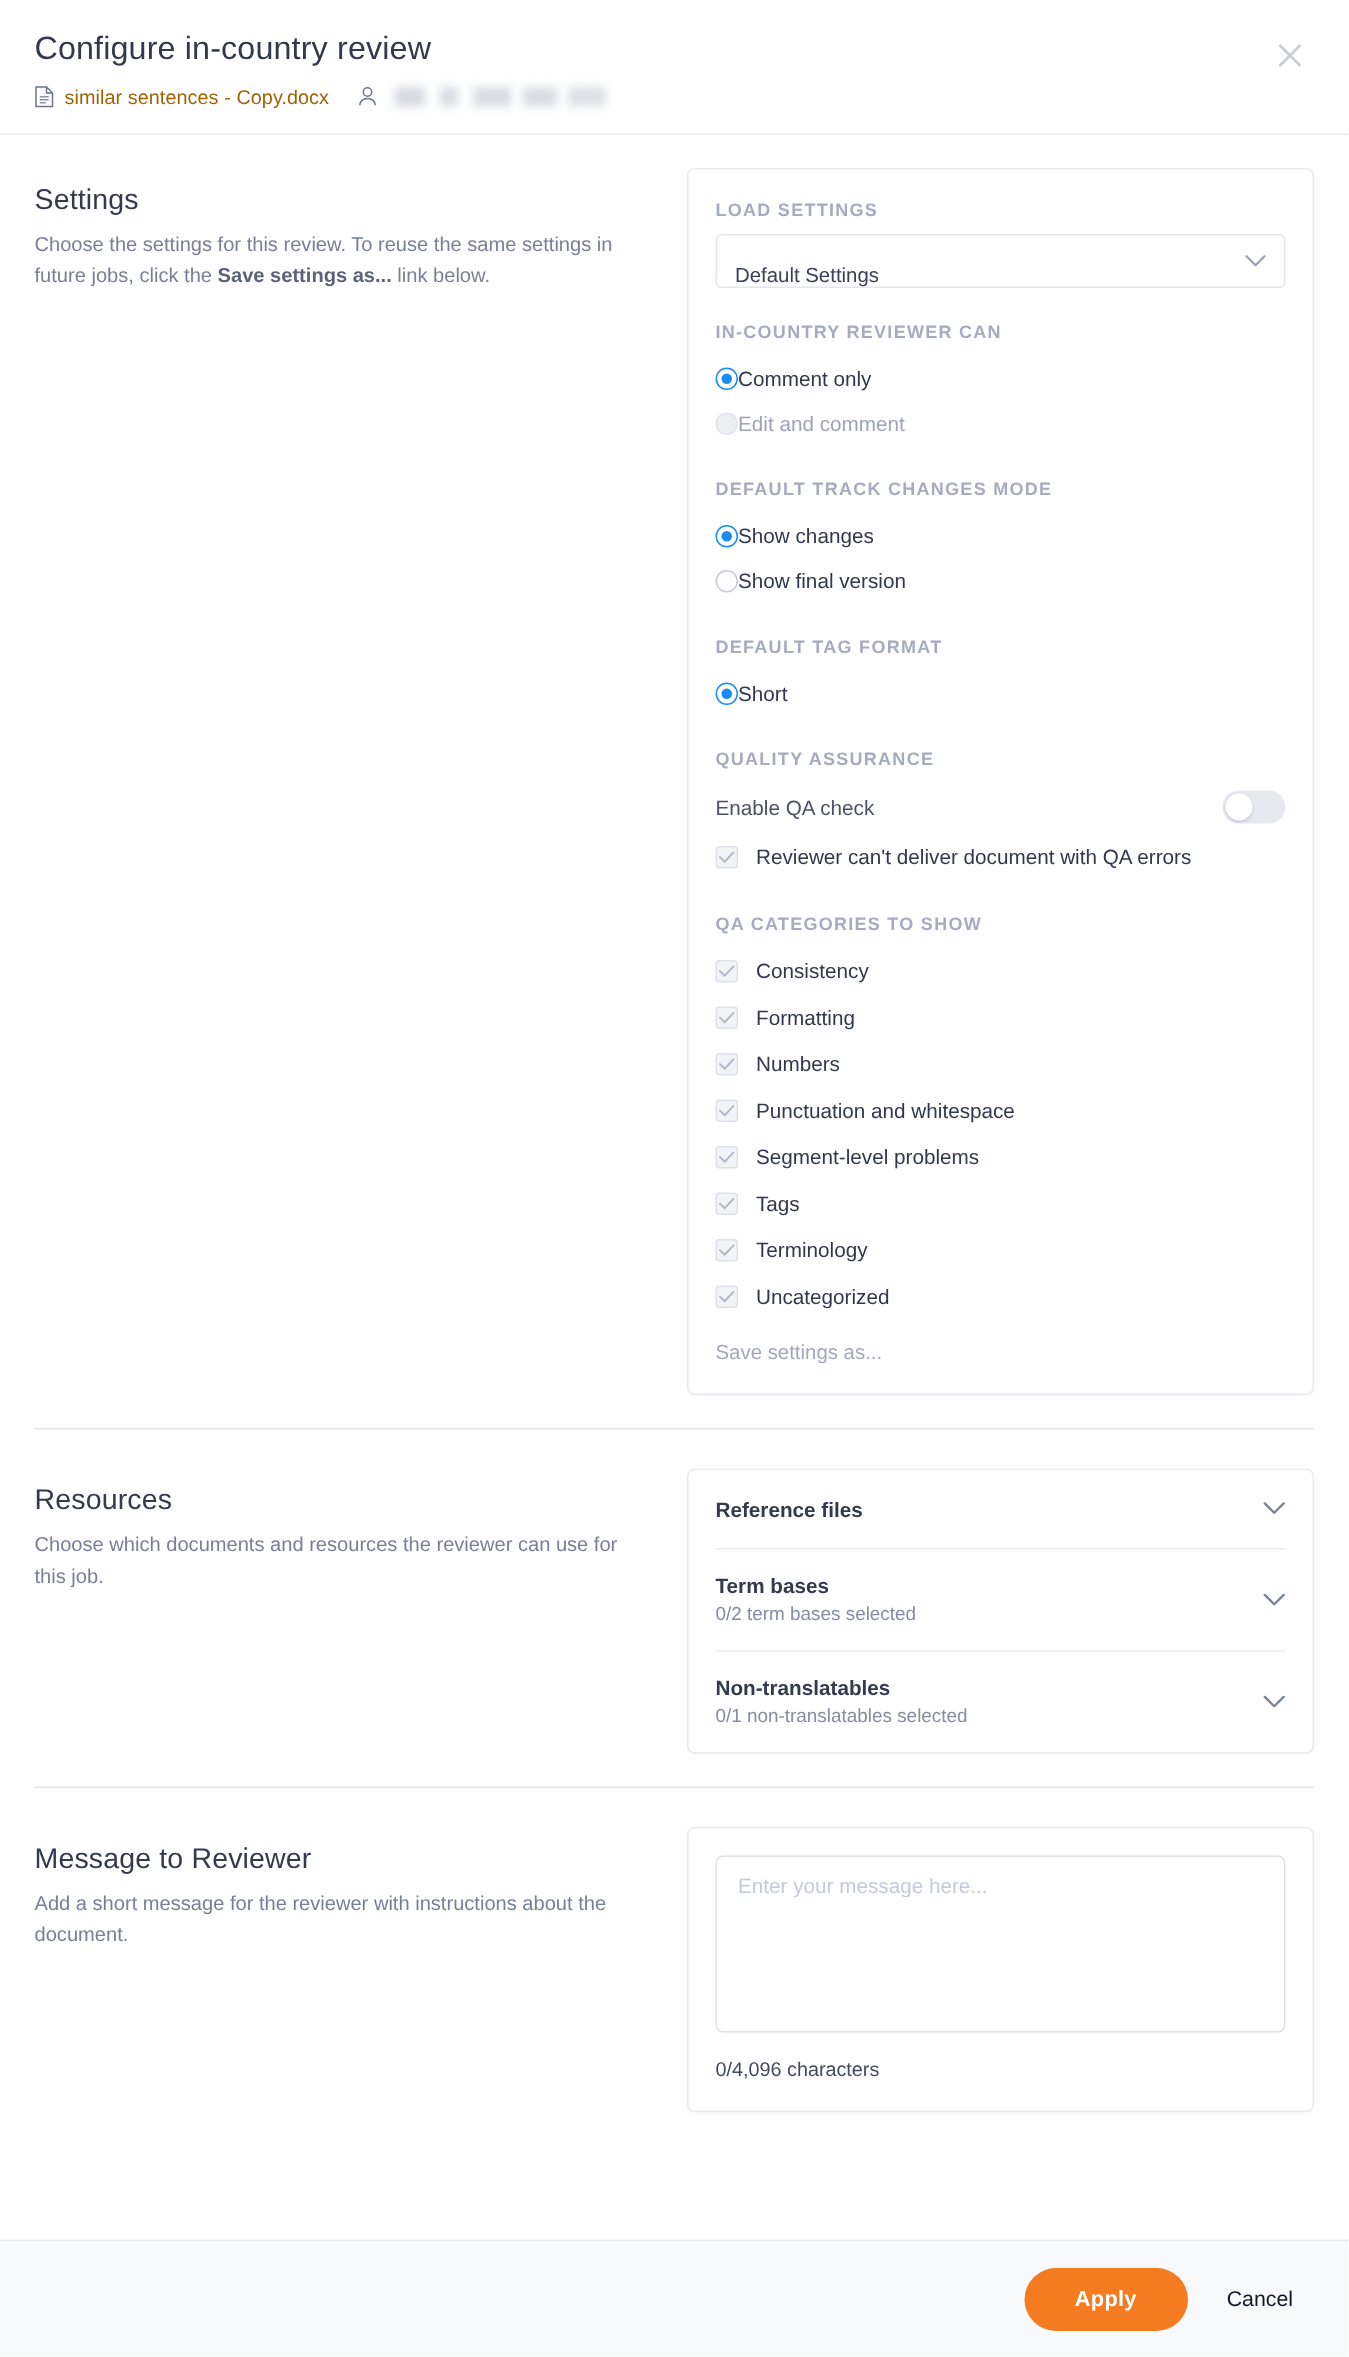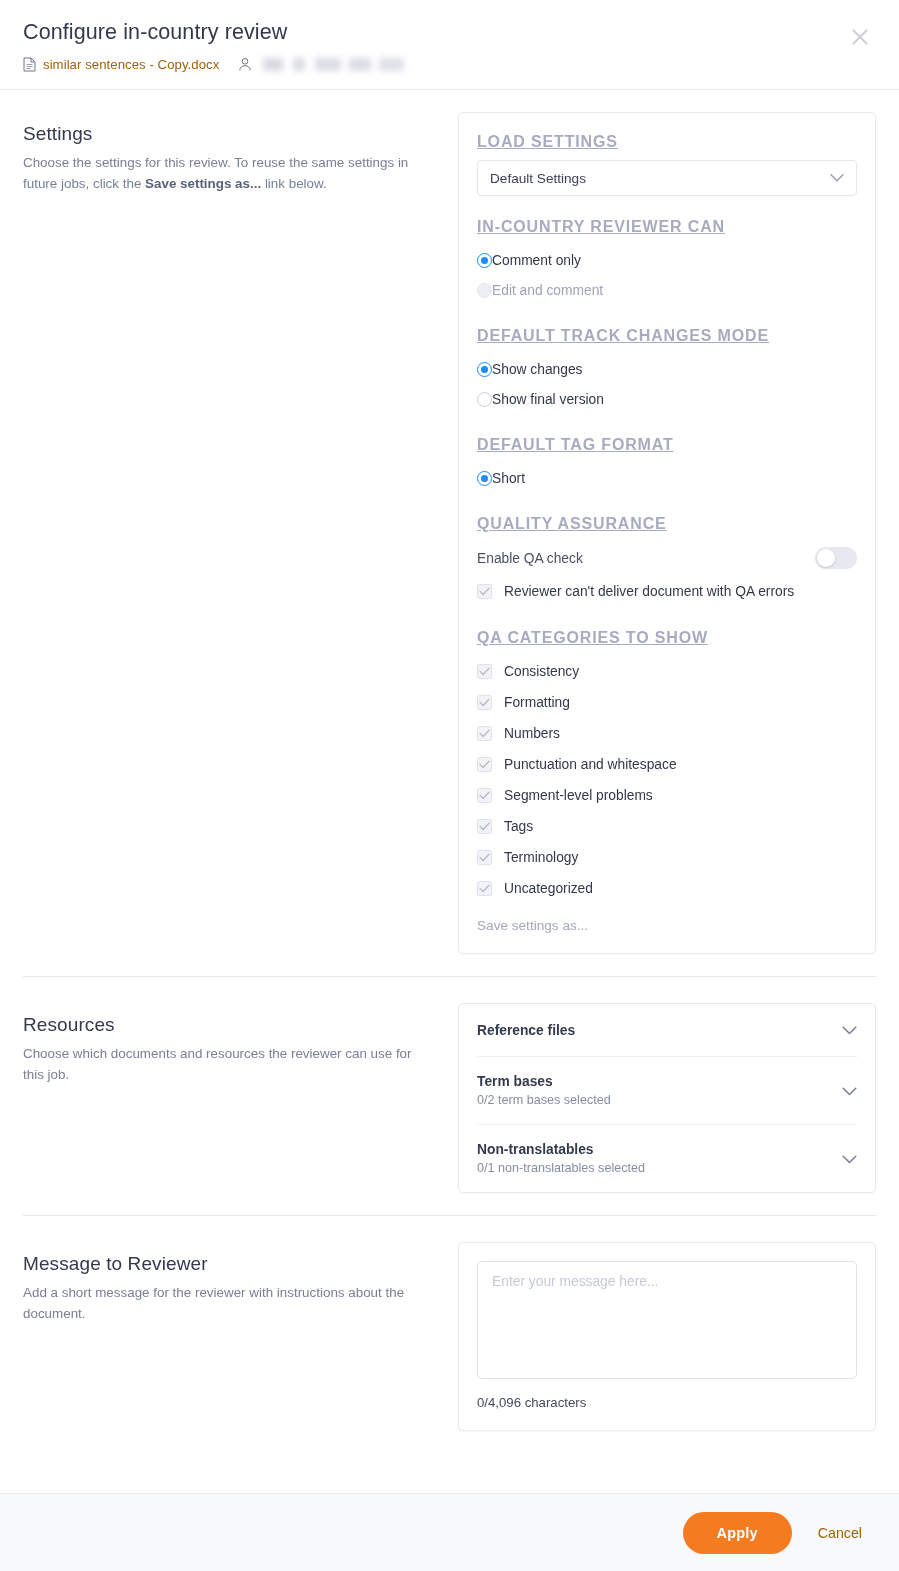--- a/index.html
+++ b/index.html
@@ -113,37 +113,36 @@
   .divider {
     height: 1px;
     background: #e4e6ee;
     margin: 0 23px;
   }
 
   
   .settings-card { padding: 20px 18px 20px 18px; }
 
   .field-label {
-    font-size: 16px;
+    font-size: 12px;
     font-weight: 700;
     letter-spacing: 0.85px;
     color: #a7abc0;
     text-transform: uppercase;
     margin-bottom: 9px;
-    text-decoration: underline;
   }
 
   .select {
     position: relative;
     height: 36px;
     border: 1px solid #e4e6ee;
     border-radius: 4px;
     display: flex;
-    align-items: flex-start;
-    padding: 10px 12px;
+    align-items: flex-end;
+    padding: 0 12px;
     font-size: 13.6px;
     color: #3a4057;
     cursor: pointer;
     background: #fff;
   }
   .select .chev {
     position: absolute;
     right: 12px; top: 50%;
     transform: translateY(-50%);
   }
@@ -307,21 +306,21 @@
     padding: 0 34px;
     font-family: "Liberation Sans", sans-serif;
     font-size: 14.5px;
     font-weight: 700;
     cursor: pointer;
     letter-spacing: 0.2px;
   }
   .btn-cancel {
     background: none;
     border: none;
-    color: #a16207;
+    color: #0f172a;
     font-family: "Liberation Sans", sans-serif;
     font-size: 14.2px;
     cursor: pointer;
     padding: 0;
   }
   .sp-22 { height: 22px; }
   .sp-26 { height: 26px; }
 </style>
 </head>
 <body>

